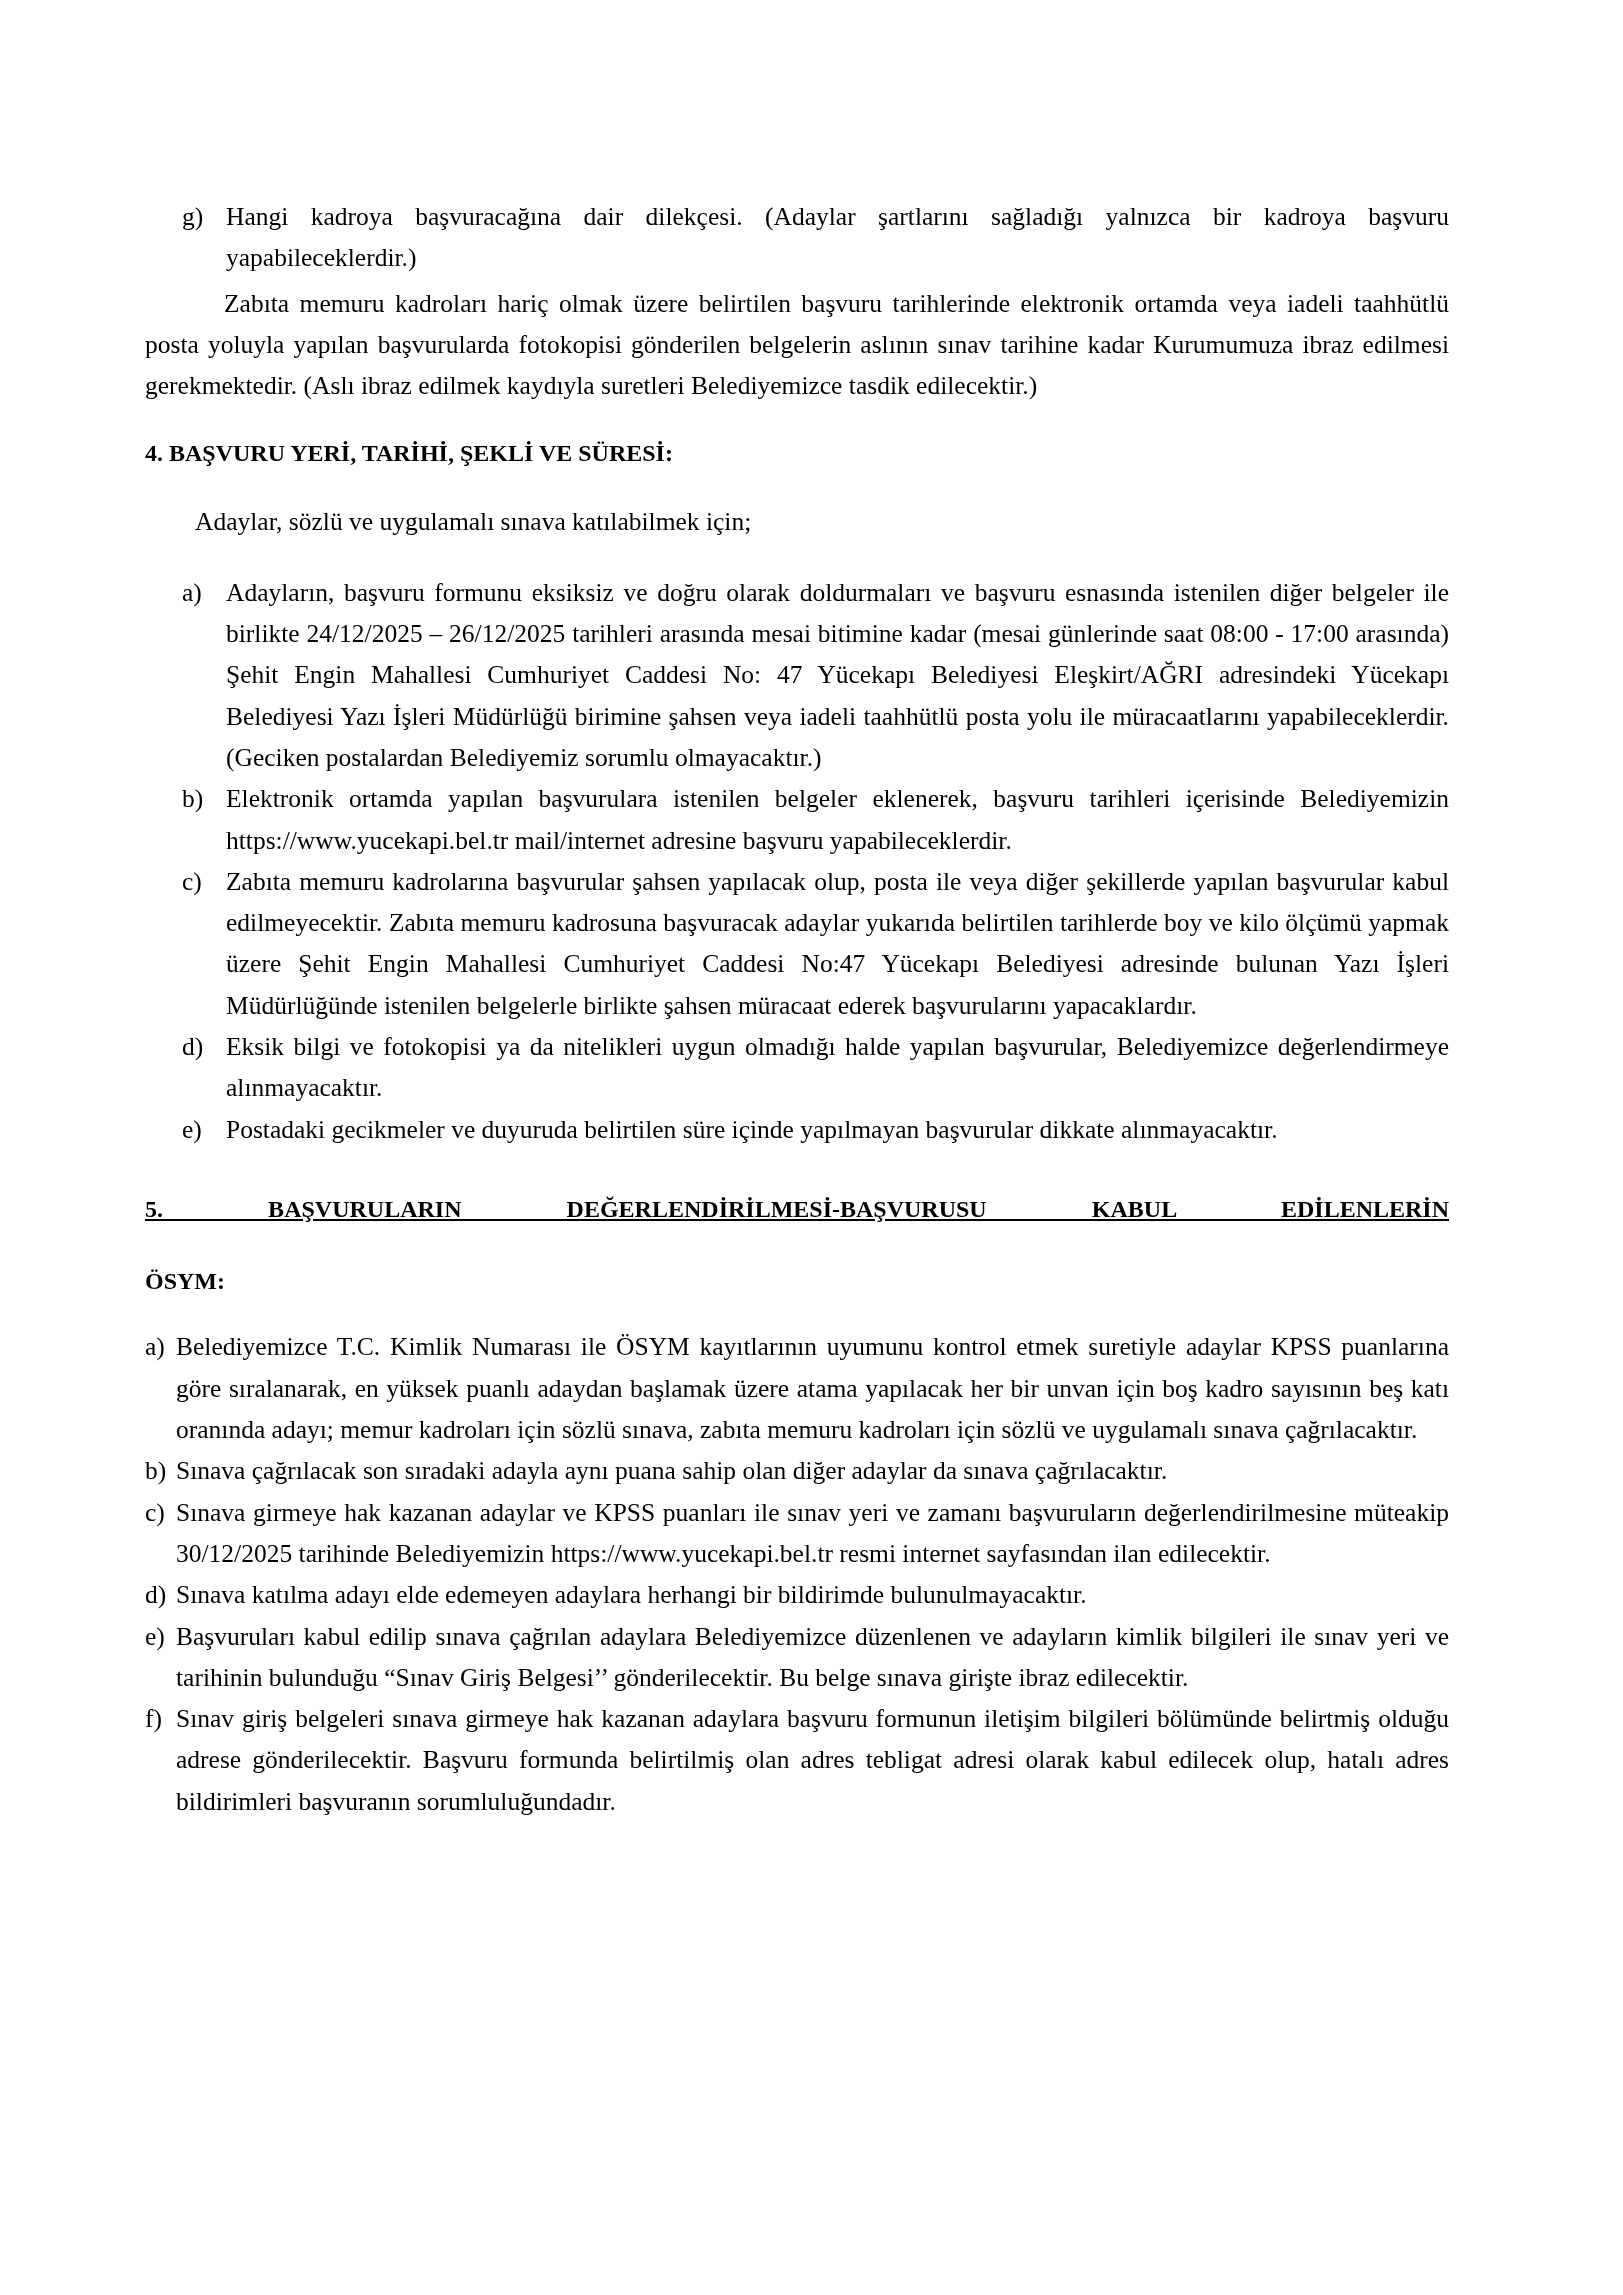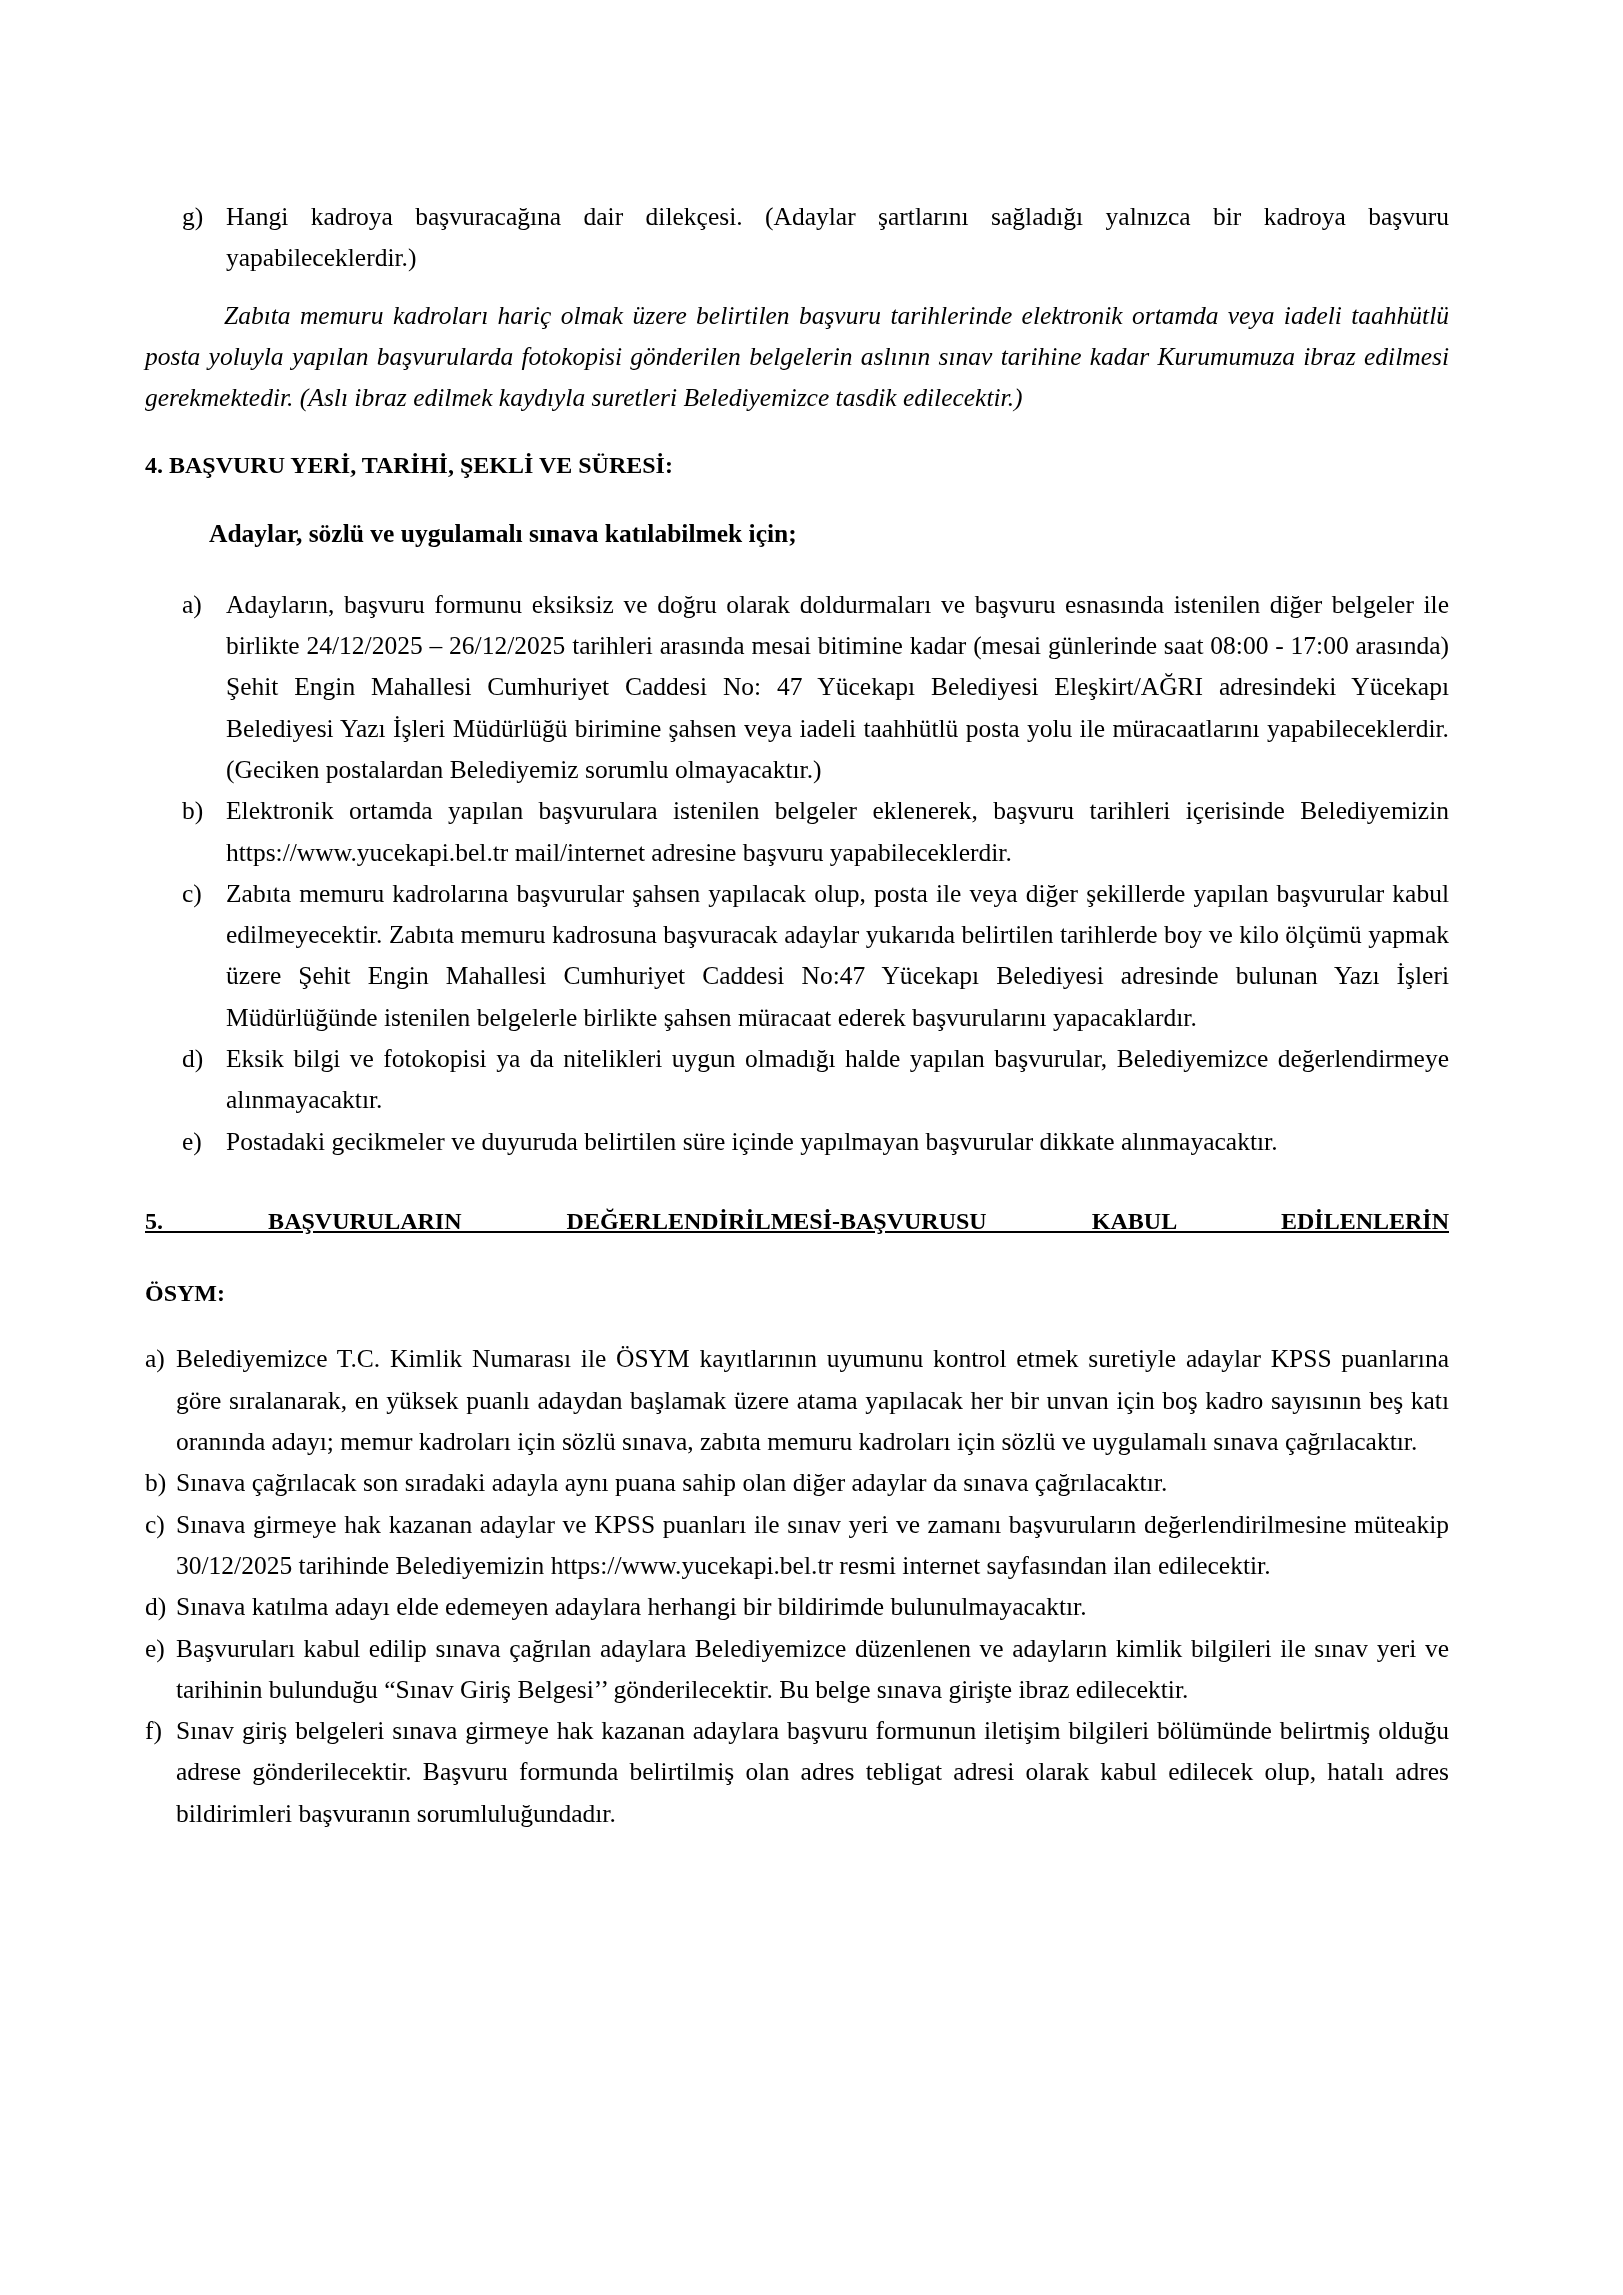--- a/index.html
+++ b/index.html
@@ -31,22 +31,21 @@
     margin-left: 37px;
   }
   .item-g .mark  { width: 44px; flex: 0 0 44px; }
   .item-g .body  { flex: 1 1 auto; text-align: justify; text-justify: inter-word; }
 
   
   .para-indent {
     text-align: justify;
     text-justify: inter-word;
     text-indent: 79px;
-    margin-top: 16px;
-    font-style: italic;
+    margin-top: 4px;
   }
 
   
   h2.sec {
     font-size: 24px;
     font-weight: bold;
     margin: 29px 0 0 0;
     line-height: 1.5;
     text-align: justify;
     text-justify: inter-word;
@@ -63,22 +62,21 @@
   }
   h2.sec.wide > span.l1::after {
     content: "";
     display: inline-block;
     width: 100%;
   }
 
   
   .intro {
     margin-top: 30px;
-    margin-left: 64px;
-    font-weight: bold;
+    margin-left: 50px;
   }
 
   
   ol.lettered {
     list-style: none;
     margin: 0;
     padding: 0;
   }
   ol.lettered > li {
     display: flex;

